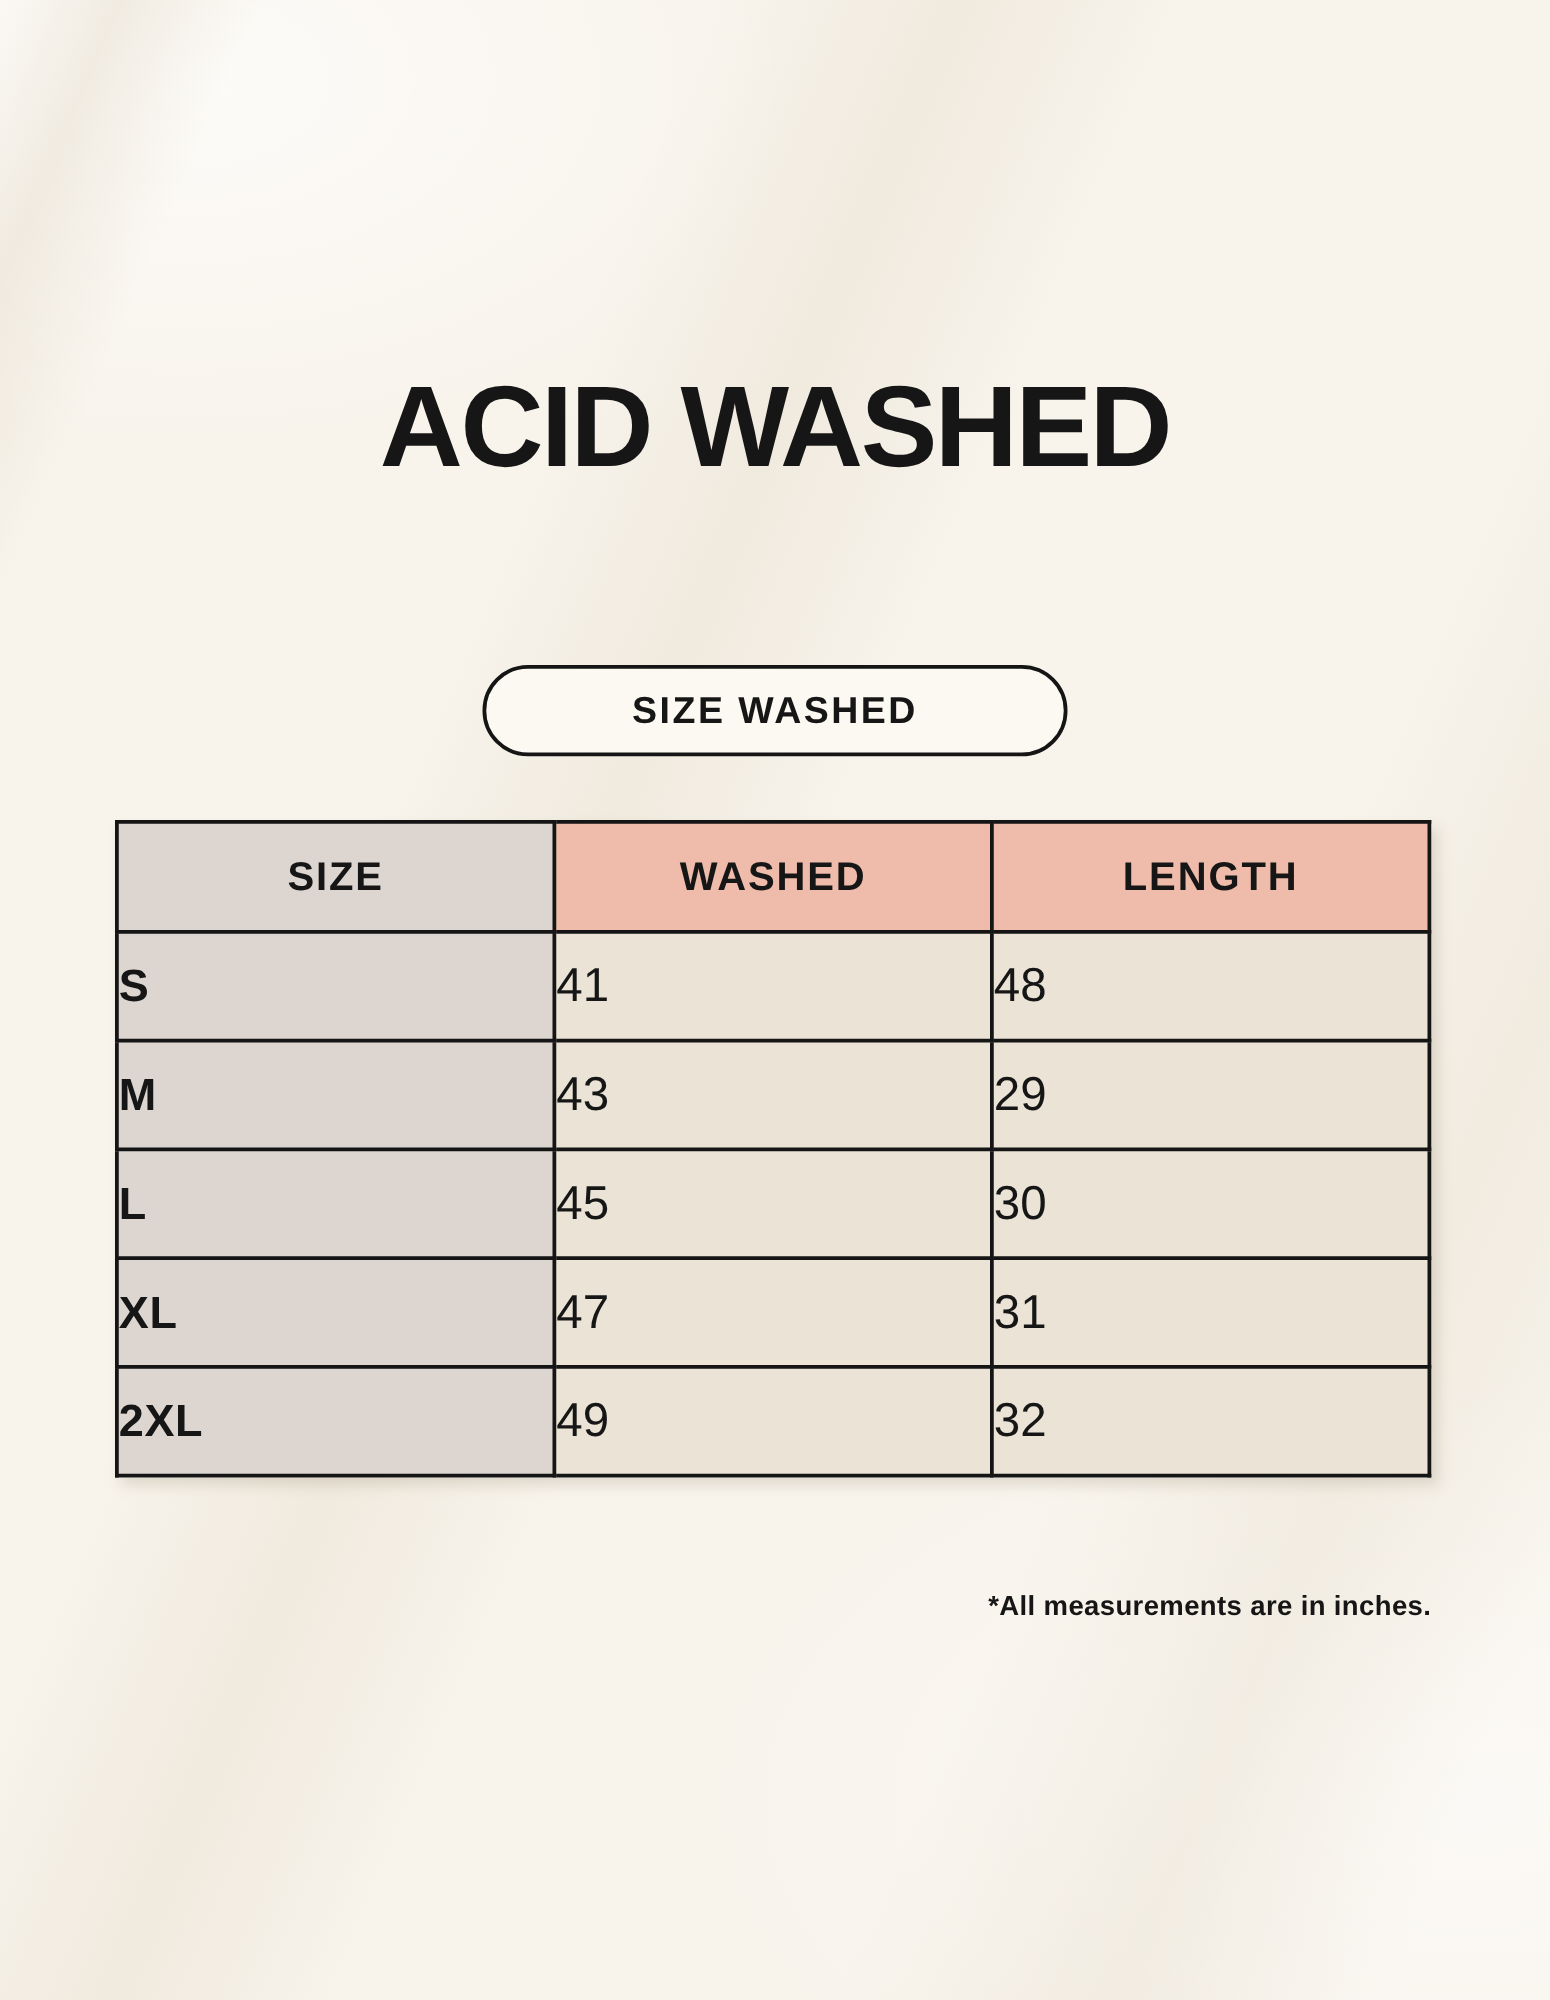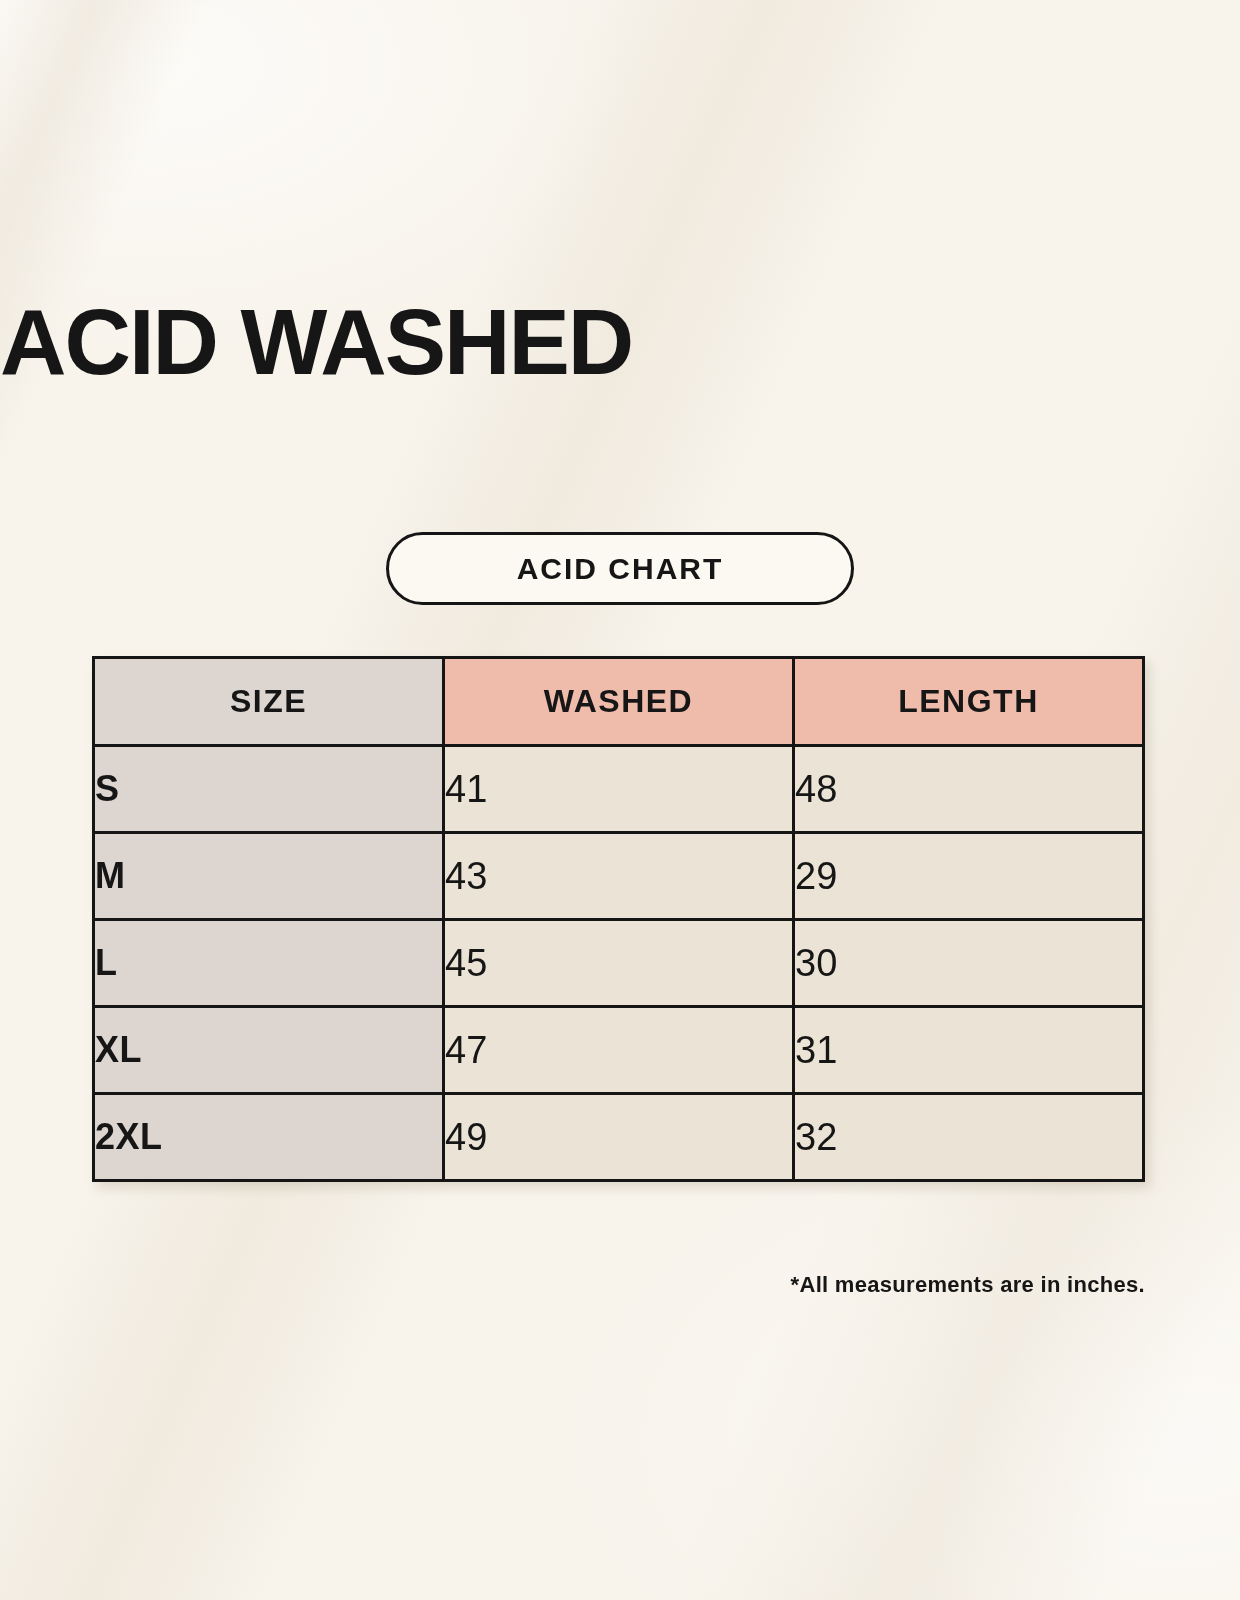--- a/index.html
+++ b/index.html
@@ -32,21 +32,21 @@
         rgba(232,224,209,0.00) 50%,
         rgba(232,224,209,0.00) 70%,
         rgba(232,224,209,0.45) 82%,
         rgba(232,224,209,0.00) 93%),
       radial-gradient(ellipse 700px 420px at 12% 4%, rgba(255,255,255,0.65), rgba(255,255,255,0) 70%),
       radial-gradient(ellipse 900px 500px at 95% 90%, rgba(255,255,255,0.5), rgba(255,255,255,0) 70%);
   }
   .title{
     position:absolute;
     top:300px;left:0;width:100%;
-    text-align:left;
+    text-align:center;
     font-size:92px;
     line-height:84px;
     font-weight:bold;
     letter-spacing:-2px;
     color:var(--text);
   }
   .title .line{display:block;}
   .pill{
     position:absolute;
     top:532px;left:50%;
@@ -102,21 +102,21 @@
 </head>
 <body>
 
 <div class="page">
 
   <h1 class="title">
     <span class="line">ACID WASHED</span>
   </h1>
 
   <div class="pill">
-    <span>ACID CHART</span>
+    <span>SIZE WASHED</span>
   </div>
 
   <table class="size-table">
     <thead>
       <tr>
         <th class="col-size">SIZE</th>
         <th class="col-val">WASHED</th>
         <th class="col-val">LENGTH</th>
       </tr>
     </thead>

